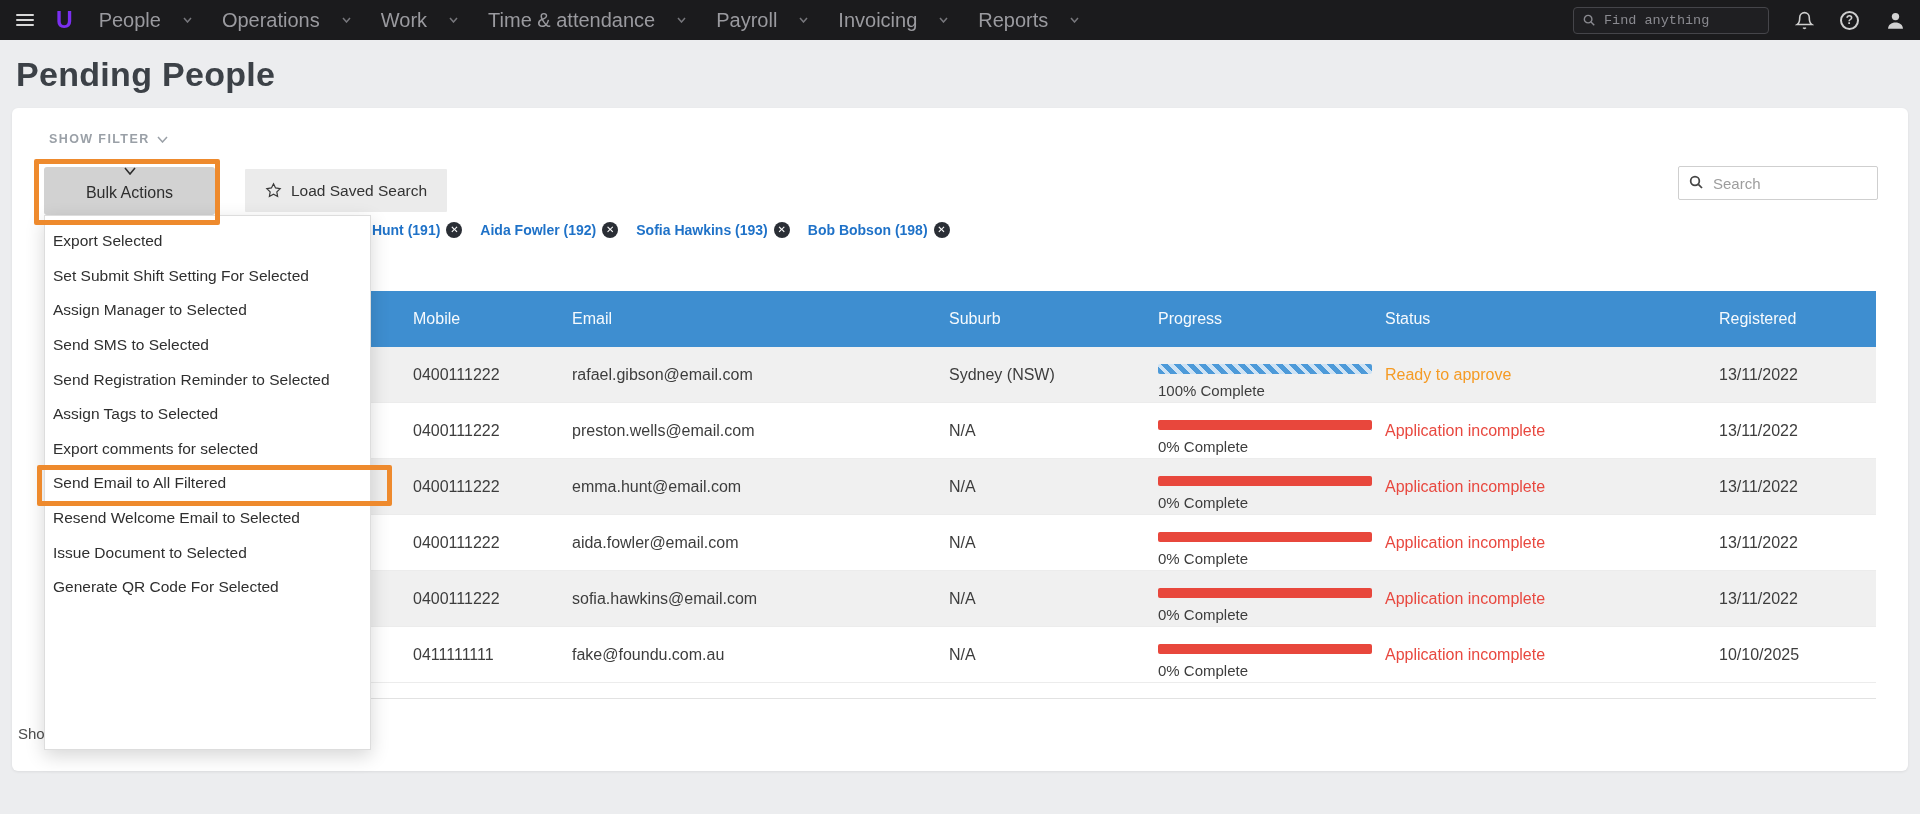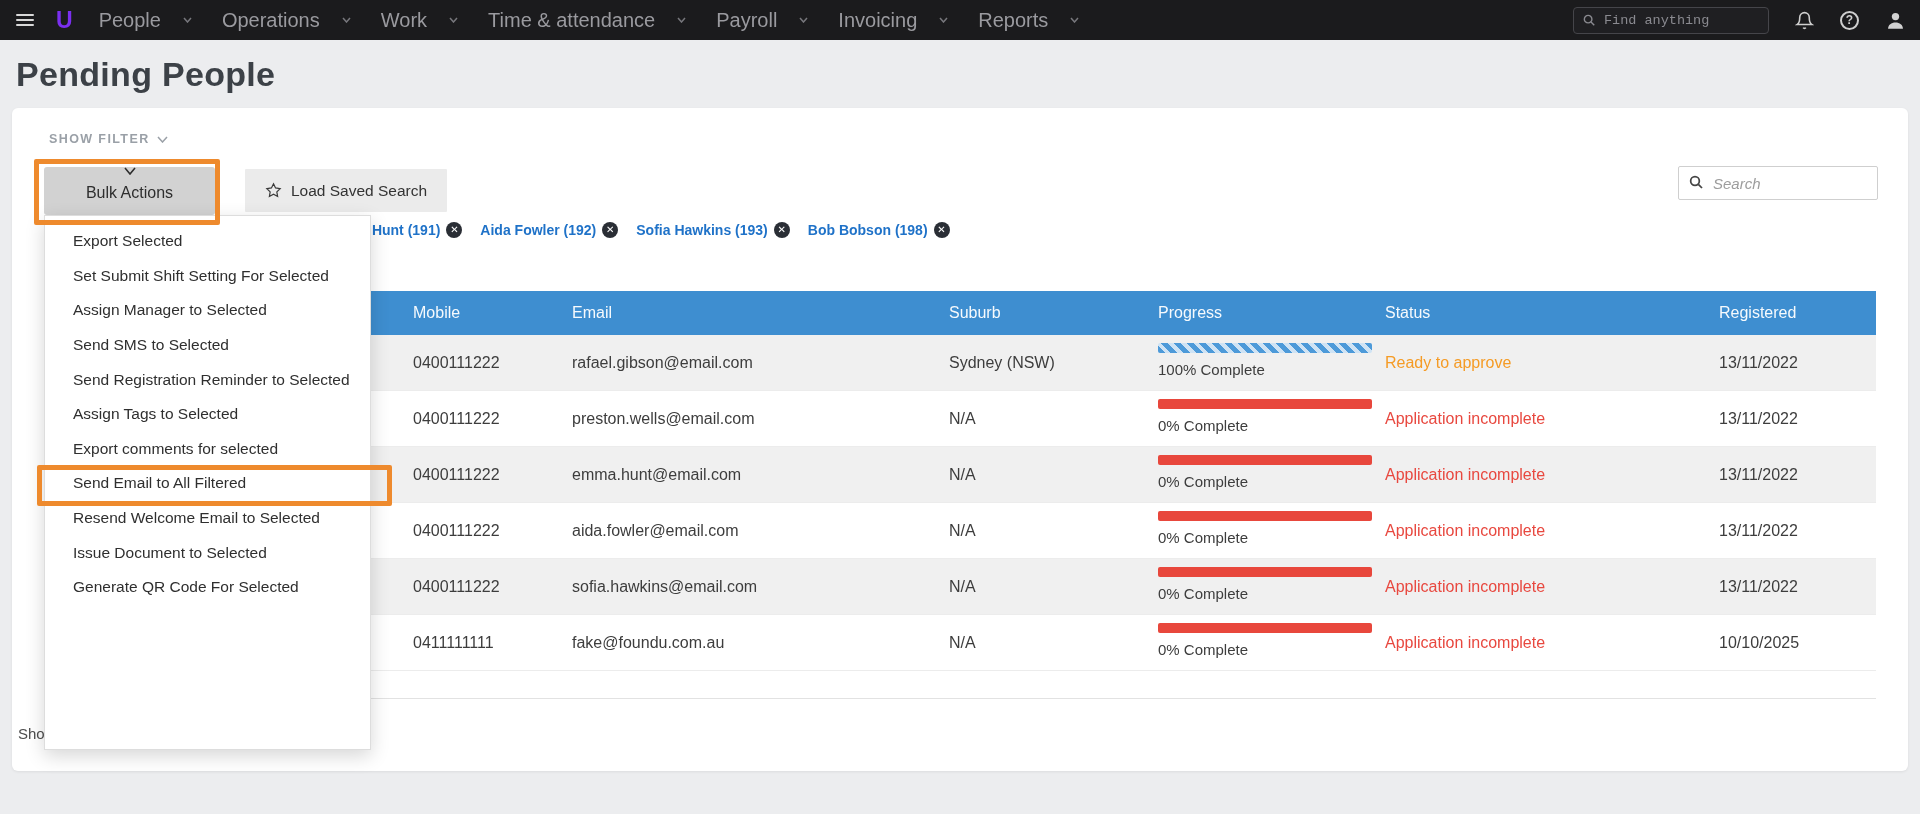--- a/index.html
+++ b/index.html
@@ -54,21 +54,21 @@
     gap:9px; font-size:16px; color:#2e2e2e; cursor:pointer; font-family:"Liberation Sans",sans-serif;flex-direction:column;
   }
   .btn-load{
     position:absolute; left:233px; top:61px; width:202px; height:43px;
     background:#ebebeb; border:none; border-radius:1px; display:flex; align-items:center; justify-content:center;
     gap:9px; font-size:15.5px; color:#333; cursor:pointer; font-family:"Liberation Sans",sans-serif;
   }
   .tbl-search{ position:absolute; left:1666px; top:58px; width:200px; height:34px;}
   .tbl-search input{
     width:100%; height:100%; border:1px solid #cfcfcf; border-radius:2px; padding:0 8px 0 34px;
-    font-size:15px; color:#444; outline:none; font-family:"Liberation Sans",sans-serif;font-style:italic;
+    font-size:15px; color:#444; outline:none; font-family:"Liberation Sans",sans-serif;
   }
   .tbl-search input::placeholder{ color:#9d9d9d; }
   .ts-icon{ position:absolute; left:10px; top:8px; }
 
   
   .chips{
     position:absolute; left:314px; top:114px; display:flex; align-items:center; gap:18px; z-index:1;
     white-space:nowrap;
   }
   .chip{ display:flex; align-items:center; gap:6px; font-size:14px; font-weight:700; color:#1f72c8;}
@@ -76,44 +76,44 @@
     width:16px; height:16px; background:#2a2e35; color:#fff; border-radius:50%;
     font-size:10px; line-height:16px; text-align:center; cursor:pointer; font-weight:400;
   }
 
   
   .table{ position:absolute; left:32px; top:183px; width:1832px; z-index:1;}
   .thead, .trow{
     display:grid;
     grid-template-columns:369px 159px 377px 209px 227px 334px 157px;
   }
-  .thead{ background:#3e8ed0; height:44px; align-items:center;}
+  .thead{ background:#3e8ed0; height:56px; align-items:center;}
   .th{ color:#f6fafd; font-size:16px; cursor:pointer;}
   .trow{ height:56px; align-items:center; border-bottom:1px solid #ececec; background:#fff;}
   .trow.alt{ background:#f0f0f0;}
   .td{ font-size:16px; color:#3d3d3d;}
-  .td-progress{ align-self:start; padding-top:8px;}
+  .td-progress{ align-self:start; padding-top:17px;}
   .bar{ width:214px; height:10px; border-radius:2px;}
   .bar.striped{ background:repeating-linear-gradient(45deg,#4d9ad9 0px,#4d9ad9 5px,#cfe3f4 5px,#cfe3f4 9px);}
   .bar.red{ background:#e8473c;}
   .plabel{ margin-top:8px; font-size:15px; color:#3d3d3d;}
   .status.orange{ color:#f59b25;}
   .status.red{ color:#e8483f;}
 
   .table-divider{ position:absolute; left:32px; top:590px; width:1832px; height:1px; background:#e2e2e2;}
   .showing{ position:absolute; left:6px; top:617px; font-size:15px; color:#4c4c4c; z-index:1;}
 
   
   .menu{
     position:absolute; left:32px; top:107px; width:327px; height:535px;
     background:#fff; border:1px solid #ddd; box-shadow:0 6px 18px rgba(0,0,0,.16);
     padding:8px 0; z-index:20;
   }
   .menu-item{
-    height:34.6px; display:flex; align-items:center; padding:0 28px;
+    height:34.6px; display:flex; align-items:center; padding:0 8px;
     font-size:15.5px; color:#2f2f2f; cursor:pointer; white-space:nowrap;
   }
   .menu-item.highlighted{ background:#e4e4e4;}
 
   
   .annotation{
     position:absolute; border:5px solid #ee8a2d; border-radius:2px; z-index:30; pointer-events:none;
   }
   .ann-bulk{ left:22px; top:51px; width:186px; height:66px;}
   .ann-decline{ left:25px; top:357px; width:355px; height:41px;}

